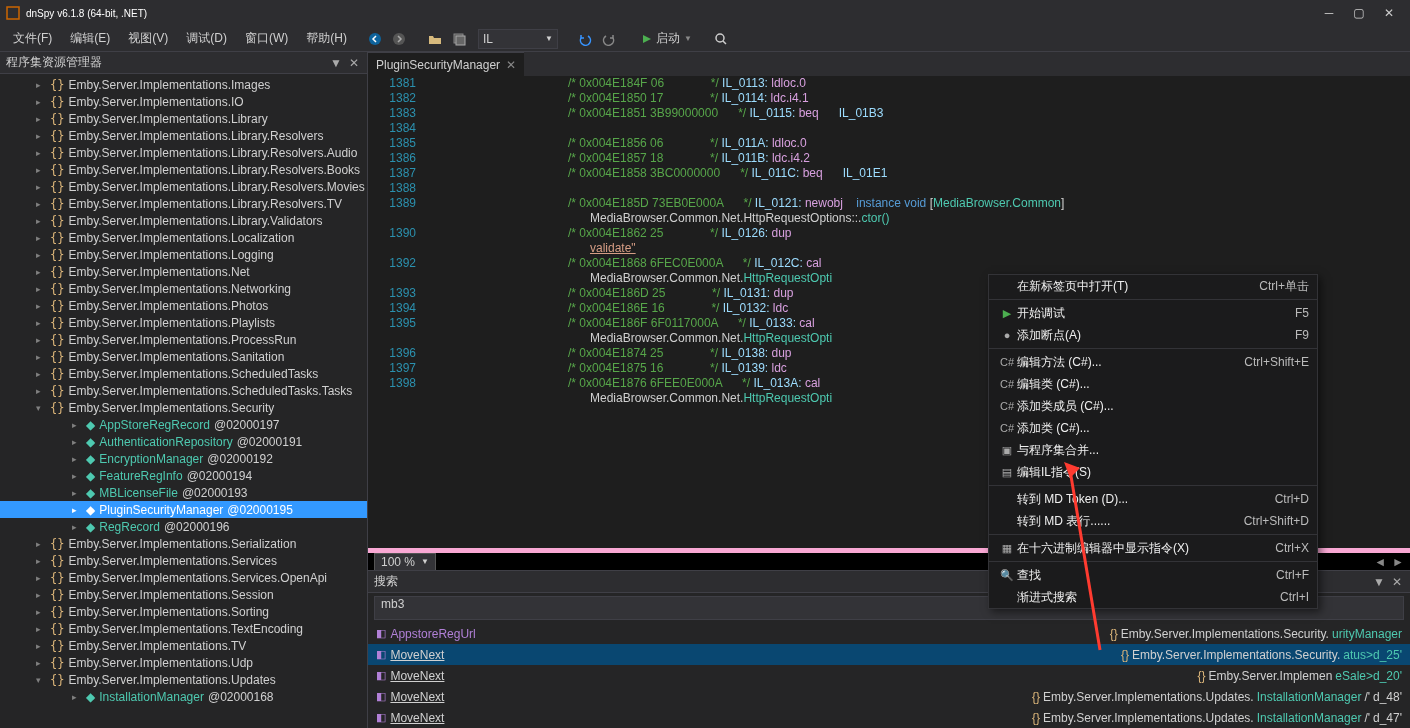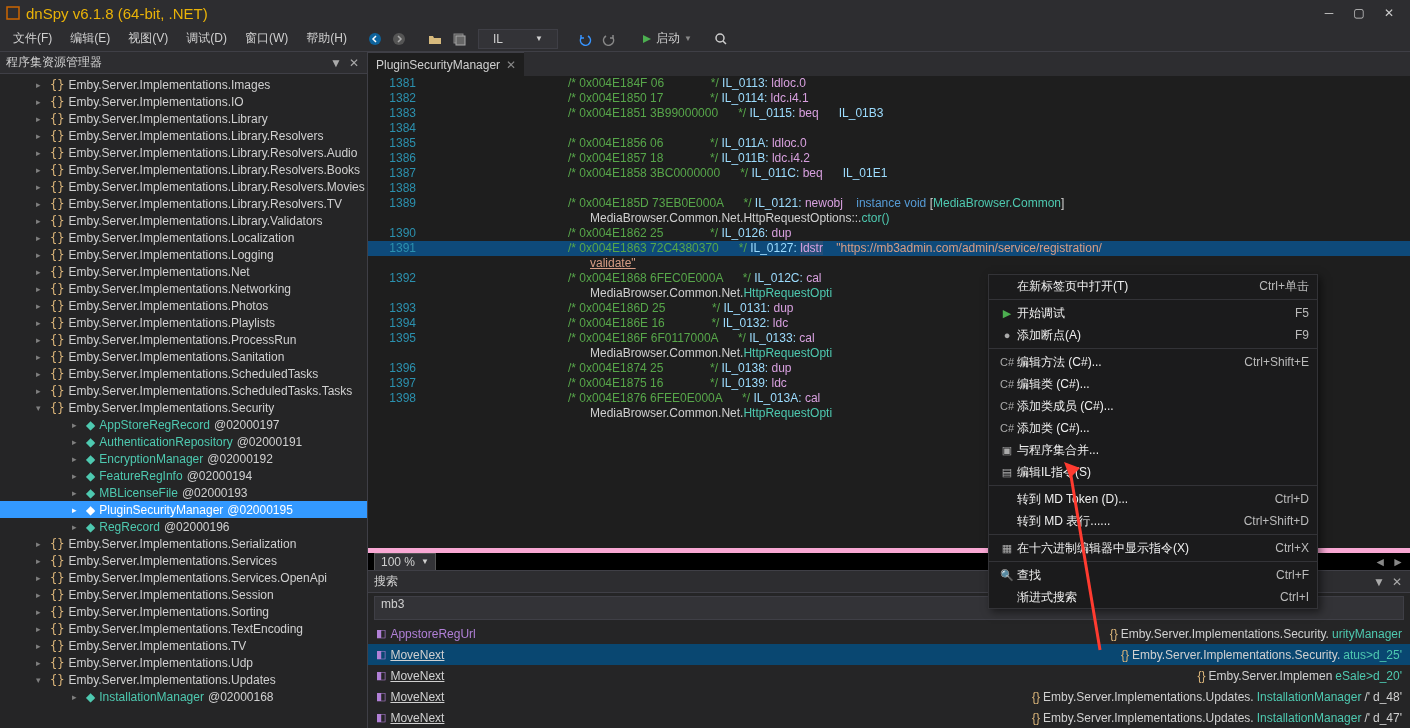--- a/index.html
+++ b/index.html
@@ -1,26 +1,26 @@
 <!DOCTYPE html>
 <html><head>
 <meta charset="utf-8">
 <style>
 * { margin:0; padding:0; box-sizing:border-box; font-family:"Microsoft YaHei",Segoe UI,Tahoma,sans-serif; font-size:12px; color:#d0d0d0; }
 body { background:#1e1e1e; width:1410px; height:728px; overflow:hidden; position:relative; }
 .titlebar { height:26px; background:#2d2d30; display:flex; align-items:center; padding:0 6px; }
 .titlebar-icon { width:14px; height:14px; margin-right:6px; display:inline-block; }
-.titlebar-title { flex:1; font-size:15px; color:#eab308; }
+.titlebar-title { flex:1; font-size:10px; color:#ffffff; }
 .titlebar-btns { display:flex; }
 .titlebar-btns div { width:30px; height:22px; display:flex; align-items:center; justify-content:center; color:#ccc; }
 .menubar { height:26px; background:#2d2d30; display:flex; align-items:center; padding:0 4px; border-bottom:1px solid #3f3f46; }
 .menubar .menu { padding:3px 9px; color:#d0d0d0; }
 .toolbar-seg { display:flex; align-items:center; margin-left:10px; gap:6px; }
 .tool-btn { width:18px; height:18px; display:flex; align-items:center; justify-content:center; }
-.lang-select { background:#333337; border:1px solid #3f3f46; height:20px; width:80px; padding:0 14px; display:flex; align-items:center; justify-content:space-between; color:#ccc; }
+.lang-select { background:#333337; border:1px solid #3f3f46; height:20px; width:80px; padding:0 4px; display:flex; align-items:center; justify-content:space-between; color:#ccc; }
 .run-btn { display:flex; align-items:center; gap:4px; color:#d0d0d0; padding:2px 6px; }
 .main { display:flex; height:calc(100% - 52px); }
 .sidebar { width:368px; background:#252526; display:flex; flex-direction:column; border-right:1px solid #3f3f46; }
 .panel-header { height:22px; background:#2d2d30; display:flex; align-items:center; justify-content:space-between; padding:0 6px; border-bottom:1px solid #3f3f46; }
 .panel-header .title { color:#d0d0d0; }
 .panel-header .btns { display:flex; gap:4px; }
 .panel-header .btns span { width:14px; height:14px; display:flex; align-items:center; justify-content:center; color:#aaa; }
 .tree { flex:1; overflow:auto; padding:2px 0; }
 .tree-item { display:flex; align-items:center; height:17px; padding-left:36px; color:#dcb67a; cursor:default; }
 .tree-item.child { padding-left:72px; }
@@ -380,21 +380,20 @@
         <div class="code-line"><span class="ln">1382</span><span class="gutter"></span><span class="ct"><span class="c-comment">/* 0x004E1850 17              */</span> <span class="c-label">IL_0114:</span> <span class="c-op ">ldc.i4.1</span></span></div>
         <div class="code-line"><span class="ln">1383</span><span class="gutter"></span><span class="ct"><span class="c-comment">/* 0x004E1851 3B99000000      */</span> <span class="c-label">IL_0115:</span> <span class="c-op ">beq</span>      <span class="c-label">IL_01B3</span></span></div>
         <div class="code-line"><span class="ln">1384</span><span class="gutter"></span><span class="ct"></span></div>
         <div class="code-line"><span class="ln">1385</span><span class="gutter"></span><span class="ct"><span class="c-comment">/* 0x004E1856 06              */</span> <span class="c-label">IL_011A:</span> <span class="c-op ">ldloc.0</span></span></div>
         <div class="code-line"><span class="ln">1386</span><span class="gutter"></span><span class="ct"><span class="c-comment">/* 0x004E1857 18              */</span> <span class="c-label">IL_011B:</span> <span class="c-op ">ldc.i4.2</span></span></div>
         <div class="code-line"><span class="ln">1387</span><span class="gutter"></span><span class="ct"><span class="c-comment">/* 0x004E1858 3BC0000000      */</span> <span class="c-label">IL_011C:</span> <span class="c-op ">beq</span>      <span class="c-label">IL_01E1</span></span></div>
         <div class="code-line"><span class="ln">1388</span><span class="gutter"></span><span class="ct"></span></div>
         <div class="code-line"><span class="ln">1389</span><span class="gutter"></span><span class="ct"><span class="c-comment">/* 0x004E185D 73EB0E000A      */</span> <span class="c-label">IL_0121:</span> <span class="c-op ">newobj</span>    <span class="c-kw">instance void</span> <span style="color:#d0d0d0">[</span><span class="c-type">MediaBrowser.Common</span><span style="color:#d0d0d0">]</span></span></div>
         <div class="code-line"><span class="ln"></span><span class="gutter"></span><span class="ct" style="padding-left:22px"><span style="color:#d0d0d0">MediaBrowser.Common.Net.HttpRequestOptions::.</span><span class="c-type">ctor()</span></span></div>
         <div class="code-line"><span class="ln">1390</span><span class="gutter"></span><span class="ct"><span class="c-comment">/* 0x004E1862 25              */</span> <span class="c-label">IL_0126:</span> <span class="c-op ">dup</span></span></div>
-        <div class="code-line hl-line"><span class="ln">1391</span><span class="gutter"></span><span class="ct"><span class="c-comment">/* 0x004E1863 72C4380370      */</span> <span class="c-label">IL_0127:</span> <span class="c-op hl-sel">ldstr</span>    <span class="c-str">"https://mb3admin.com/admin/service/registration/</span></span></div>
         <div class="code-line"><span class="ln"></span><span class="gutter"></span><span class="ct" style="padding-left:22px"><span class="c-str" style="text-decoration:underline">validate"</span></span></div>
         <div class="code-line"><span class="ln">1392</span><span class="gutter"></span><span class="ct"><span class="c-comment">/* 0x004E1868 6FEC0E000A      */</span> <span class="c-label">IL_012C:</span> <span class="c-op ">cal</span></span></div>
         <div class="code-line"><span class="ln"></span><span class="gutter"></span><span class="ct" style="padding-left:22px"><span style="color:#d0d0d0">MediaBrowser.Common.Net.</span><span class="c-type">HttpRequestOpti</span></span></div>
         <div class="code-line"><span class="ln">1393</span><span class="gutter"></span><span class="ct"><span class="c-comment">/* 0x004E186D 25              */</span> <span class="c-label">IL_0131:</span> <span class="c-op ">dup</span></span></div>
         <div class="code-line"><span class="ln">1394</span><span class="gutter"></span><span class="ct"><span class="c-comment">/* 0x004E186E 16              */</span> <span class="c-label">IL_0132:</span> <span class="c-op ">ldc</span></span></div>
         <div class="code-line"><span class="ln">1395</span><span class="gutter"></span><span class="ct"><span class="c-comment">/* 0x004E186F 6F0117000A      */</span> <span class="c-label">IL_0133:</span> <span class="c-op ">cal</span></span></div>
         <div class="code-line"><span class="ln"></span><span class="gutter"></span><span class="ct" style="padding-left:22px"><span style="color:#d0d0d0">MediaBrowser.Common.Net.</span><span class="c-type">HttpRequestOpti</span></span></div>
         <div class="code-line"><span class="ln">1396</span><span class="gutter"></span><span class="ct"><span class="c-comment">/* 0x004E1874 25              */</span> <span class="c-label">IL_0138:</span> <span class="c-op ">dup</span></span></div>
         <div class="code-line"><span class="ln">1397</span><span class="gutter"></span><span class="ct"><span class="c-comment">/* 0x004E1875 16              */</span> <span class="c-label">IL_0139:</span> <span class="c-op ">ldc</span></span></div>
         <div class="code-line"><span class="ln">1398</span><span class="gutter"></span><span class="ct"><span class="c-comment">/* 0x004E1876 6FEE0E000A      */</span> <span class="c-label">IL_013A:</span> <span class="c-op ">cal</span></span></div>

